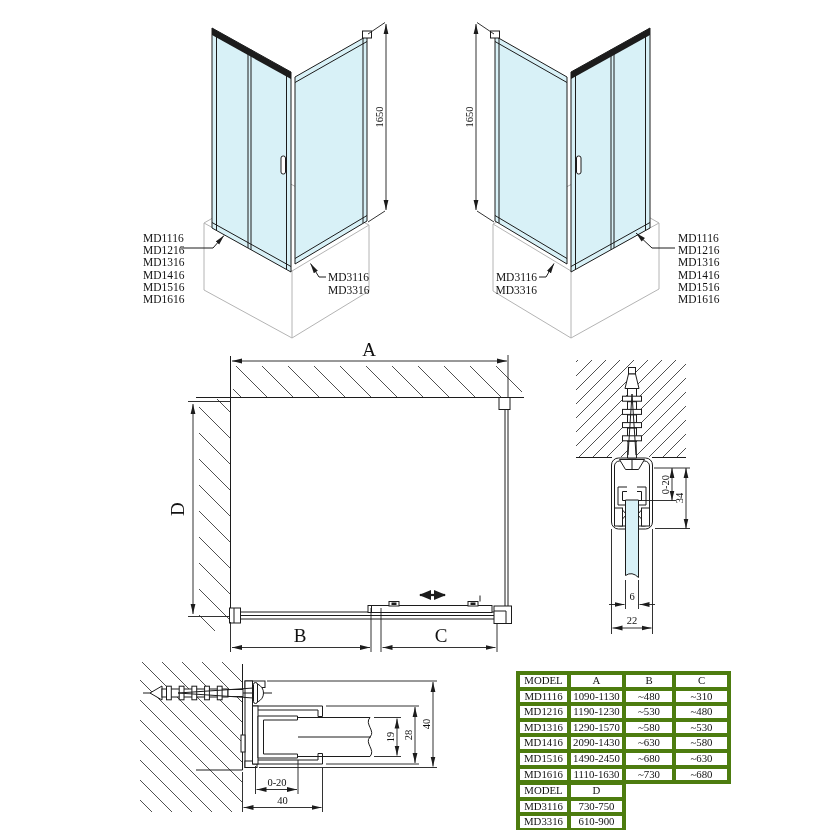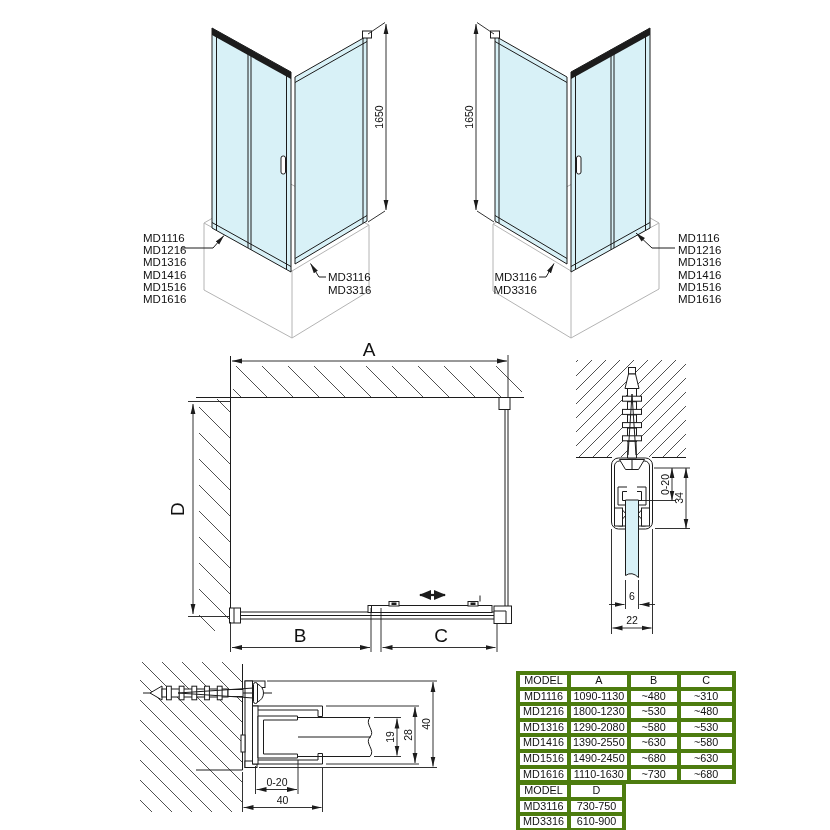--- a/index.html
+++ b/index.html
@@ -1,17 +1,17 @@
 <!DOCTYPE html>
 <html><head>
 <meta charset="utf-8">
 <style>
   html,body{margin:0;padding:0;background:#fff;}
   #sheet{position:relative;width:830px;height:830px;background:#fff;overflow:hidden;
-         font-family:Liberation Sans, sans-serif;}
+         font-family:Liberation Serif, serif;}
   #sheet svg{position:absolute;left:0;top:0;}
   
   .k  {stroke:#1c1c1c;fill:none;stroke-width:1;}
   .k2 {stroke:#1c1c1c;fill:none;stroke-width:2.2;}
   .kf {stroke:#1c1c1c;fill:#ffffff;stroke-width:1;}
   .kd {fill:#1c1c1c;stroke:none;}
   .g  {fill:#d8f1f7;stroke:#1c1c1c;stroke-width:1;}
   .t  {stroke:#b4b4b4;fill:none;stroke-width:1;}
   .dim{stroke:#1c1c1c;fill:none;stroke-width:0.9;}
   text{fill:#111;}
@@ -366,33 +366,33 @@
       <th>C</th>
     </tr>
     <tr>
       <td>MD1116</td>
       <td>1090-1130</td>
       <td>~480</td>
       <td>~310</td>
     </tr>
     <tr>
       <td>MD1216</td>
-      <td>1800-1230</td>
+      <td>1190-1230</td>
       <td>~530</td>
       <td>~480</td>
     </tr>
     <tr>
       <td>MD1316</td>
-      <td>1290-2080</td>
+      <td>1290-1570</td>
       <td>~580</td>
       <td>~530</td>
     </tr>
     <tr>
       <td>MD1416</td>
-      <td>1390-2550</td>
+      <td>2090-1430</td>
       <td>~630</td>
       <td>~580</td>
     </tr>
     <tr>
       <td>MD1516</td>
       <td>1490-2450</td>
       <td>~680</td>
       <td>~630</td>
     </tr>
     <tr>

